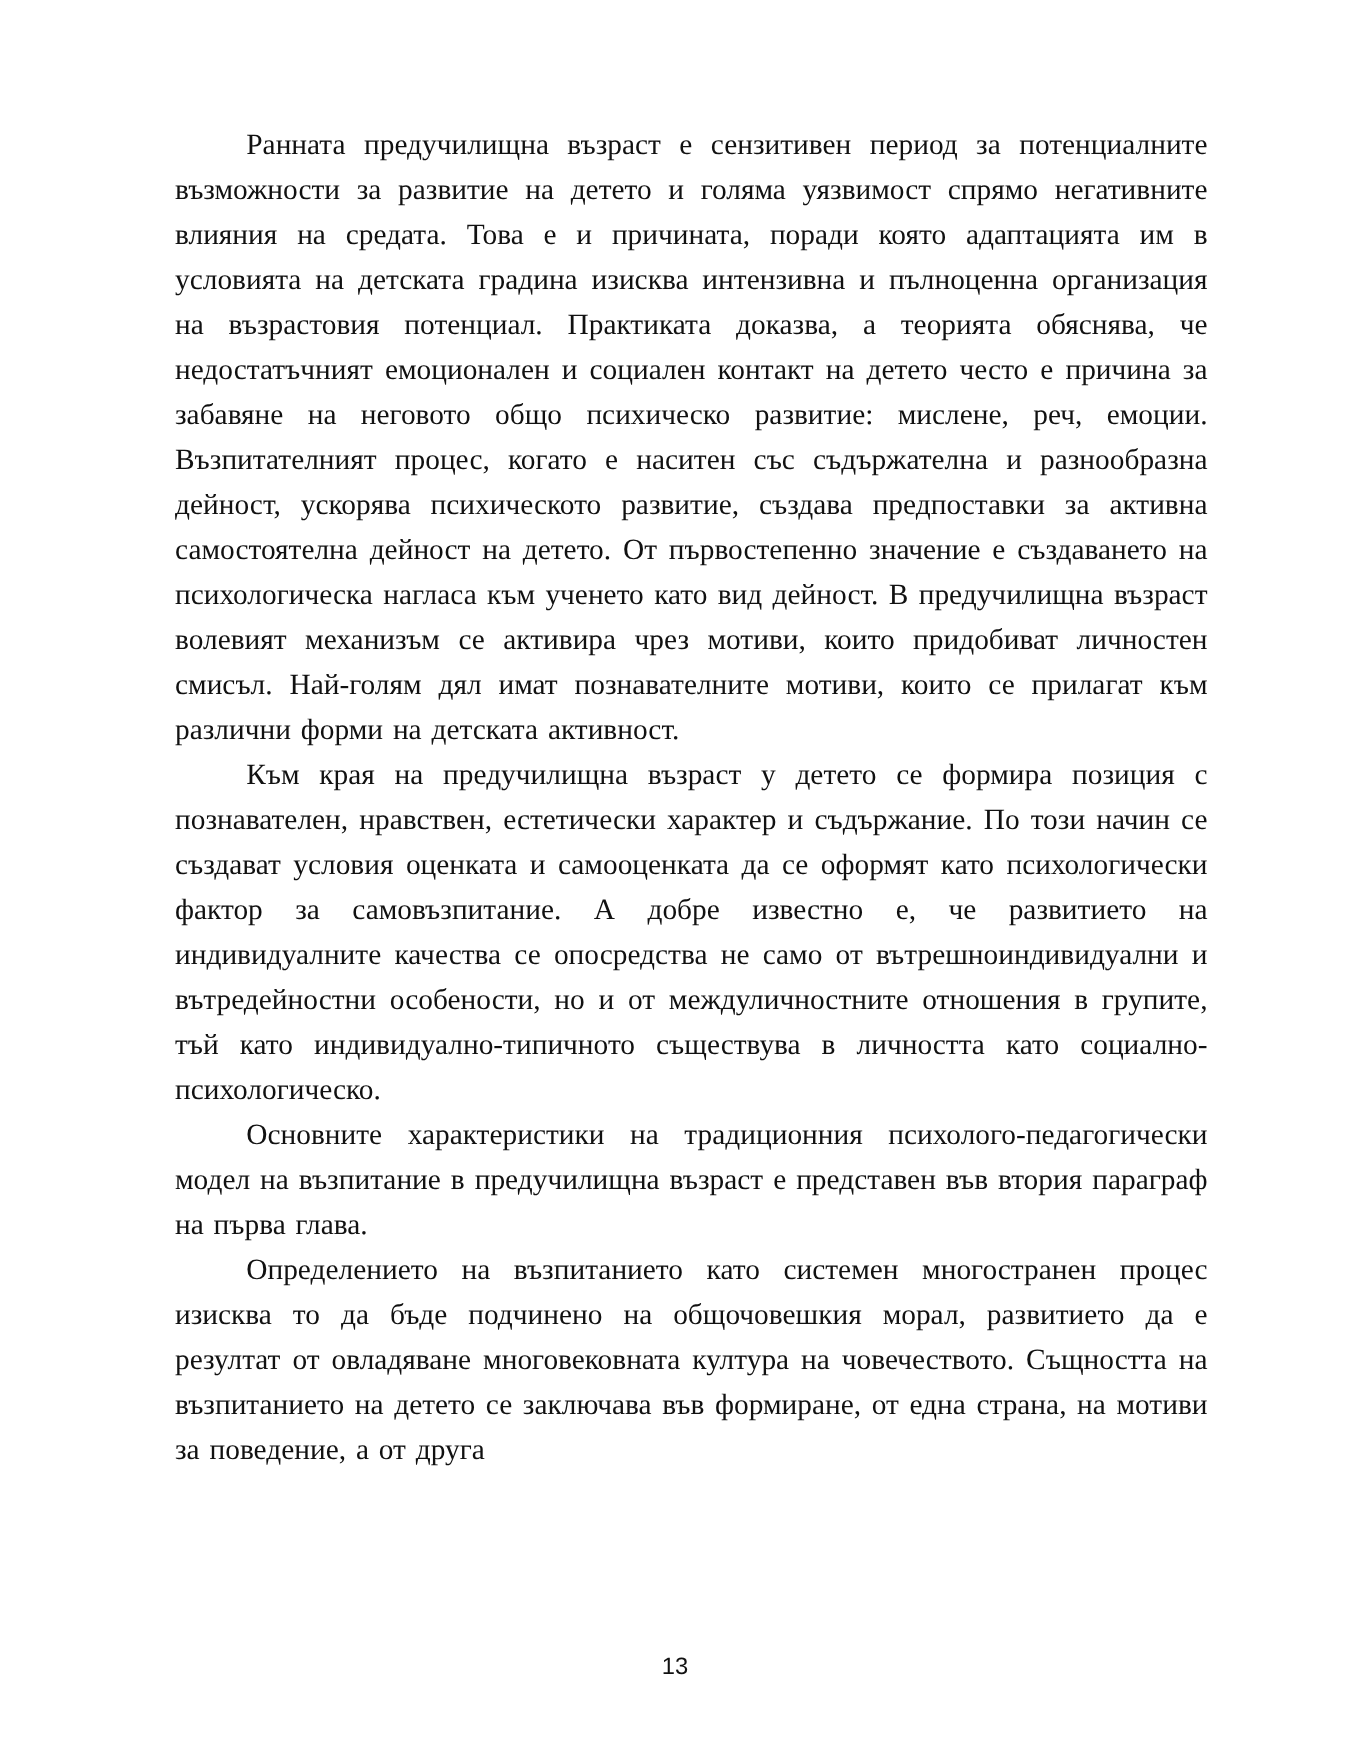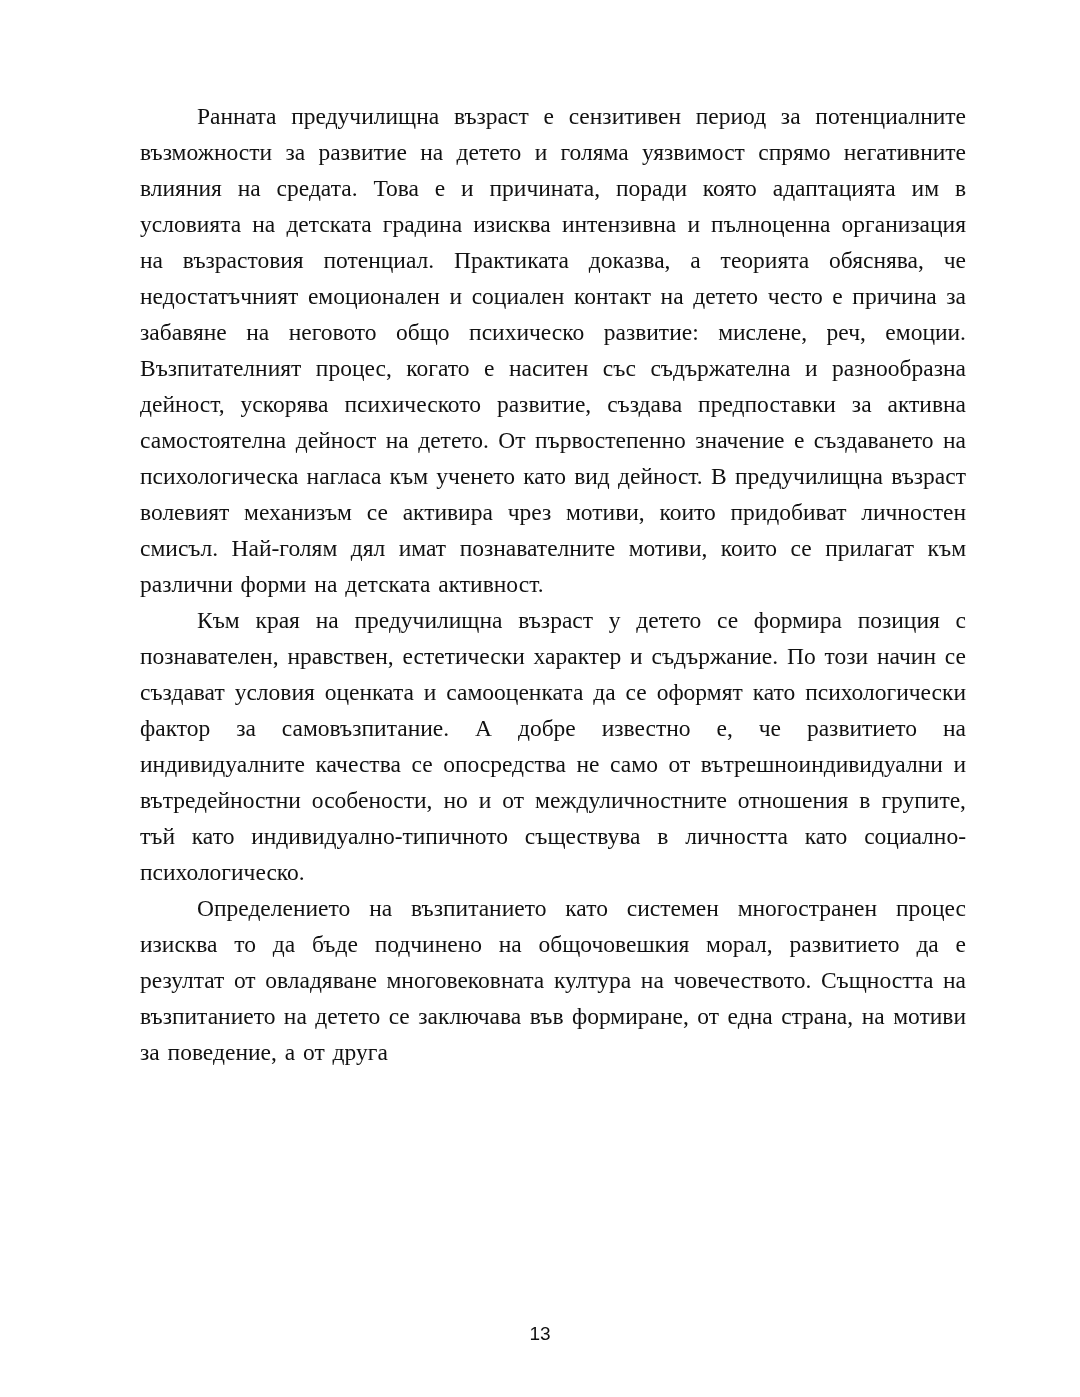--- a/index.html
+++ b/index.html
@@ -38,16 +38,17 @@
     color: #111111;
   }
 </style>
 </head>
 <body>
 
 <div class="page">
   <div class="body-text">
     <p>Ранната предучилищна възраст е сензитивен период за потенциалните възможности за развитие на детето и голяма уязвимост спрямо негативните влияния на средата. Това е и причината, поради която адаптацията им в условията на детската градина изисква интензивна и пълноценна организация на възрастовия потенциал. Практиката доказва, а теорията обяснява, че недостатъчният емоционален и социален контакт на детето често е причина за забавяне на неговото общо психическо развитие: мислене, реч, емоции. Възпитателният процес, когато е наситен със съдържателна и разнообразна дейност, ускорява психическото развитие, създава предпоставки за активна самостоятелна дейност на детето. От първостепенно значение е създаването на психологическа нагласа към ученето като вид дейност. В предучилищна възраст волевият механизъм се активира чрез мотиви, които придобиват личностен смисъл. Най-голям дял имат познавателните мотиви, които се прилагат към различни форми на детската активност.</p>
     <p>Към края на предучилищна възраст у детето се формира позиция с познавателен, нравствен, естетически характер и съдържание. По този начин се създават условия оценката и самооценката да се оформят като психологически фактор за самовъзпитание. А добре известно е, че развитието на индивидуалните качества се опосредства не само от вътрешноиндивидуални и вътредейностни особености, но и от междуличностните отношения в групите, тъй като индивидуално-типичното съществува в личността като социално-психологическо.</p>
+    <p>Основните характеристики на традиционния психолого-педагогически модел на възпитание в предучилищна възраст е представен във втория параграф на първа глава.</p>
     <p>Определението на възпитанието като системен многостранен процес изисква то да бъде подчинено на общочовешкия морал, развитието да е резултат от овладяване многовековната култура на човечеството. Същността на възпитанието на детето се заключава във формиране, от една страна, на мотиви за поведение, а от друга</p>
   </div>
   <div class="page-number">13</div>
 </div>
 
 </body></html>

